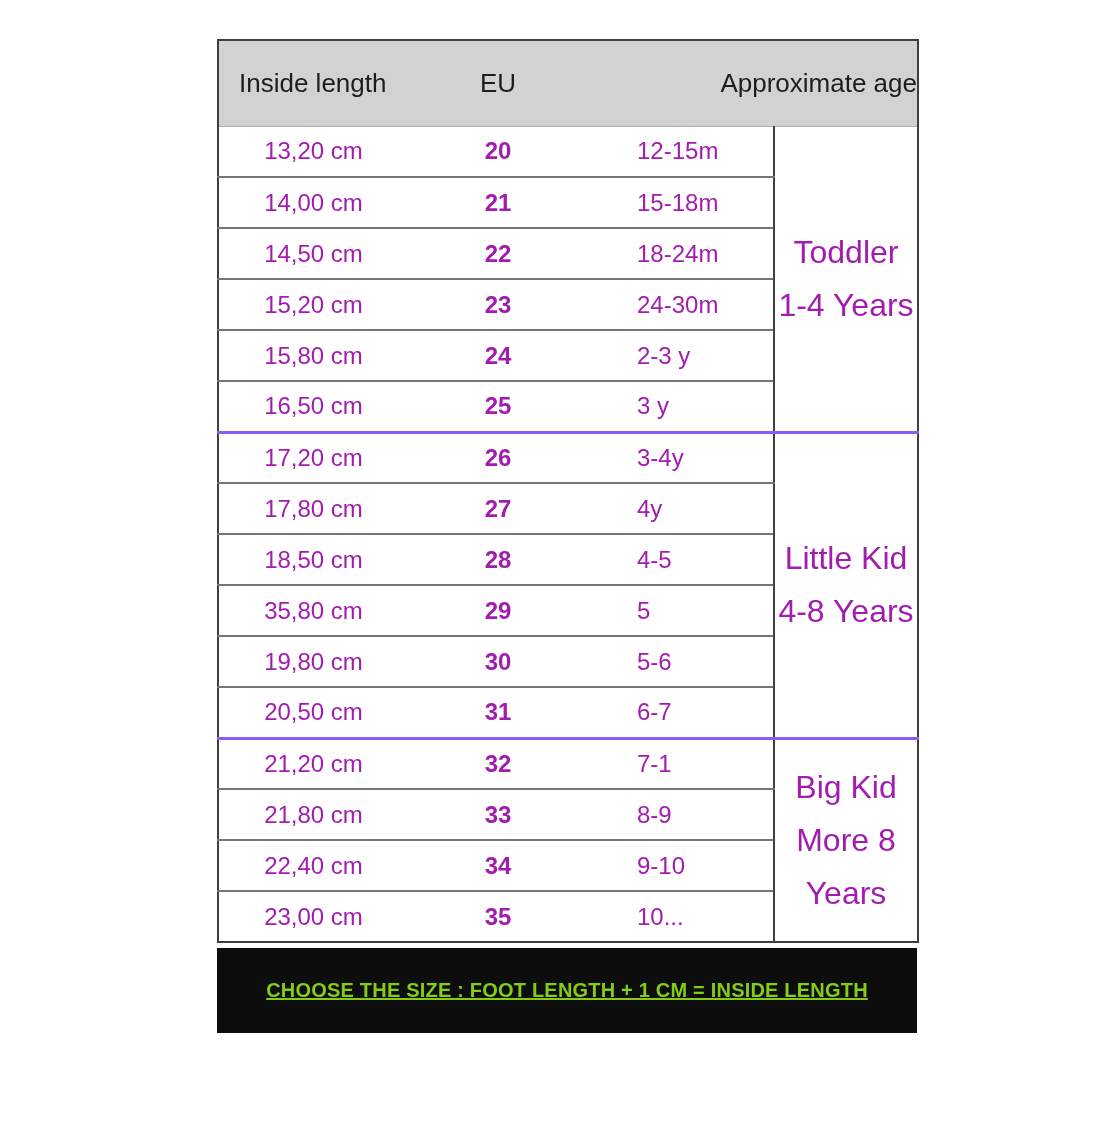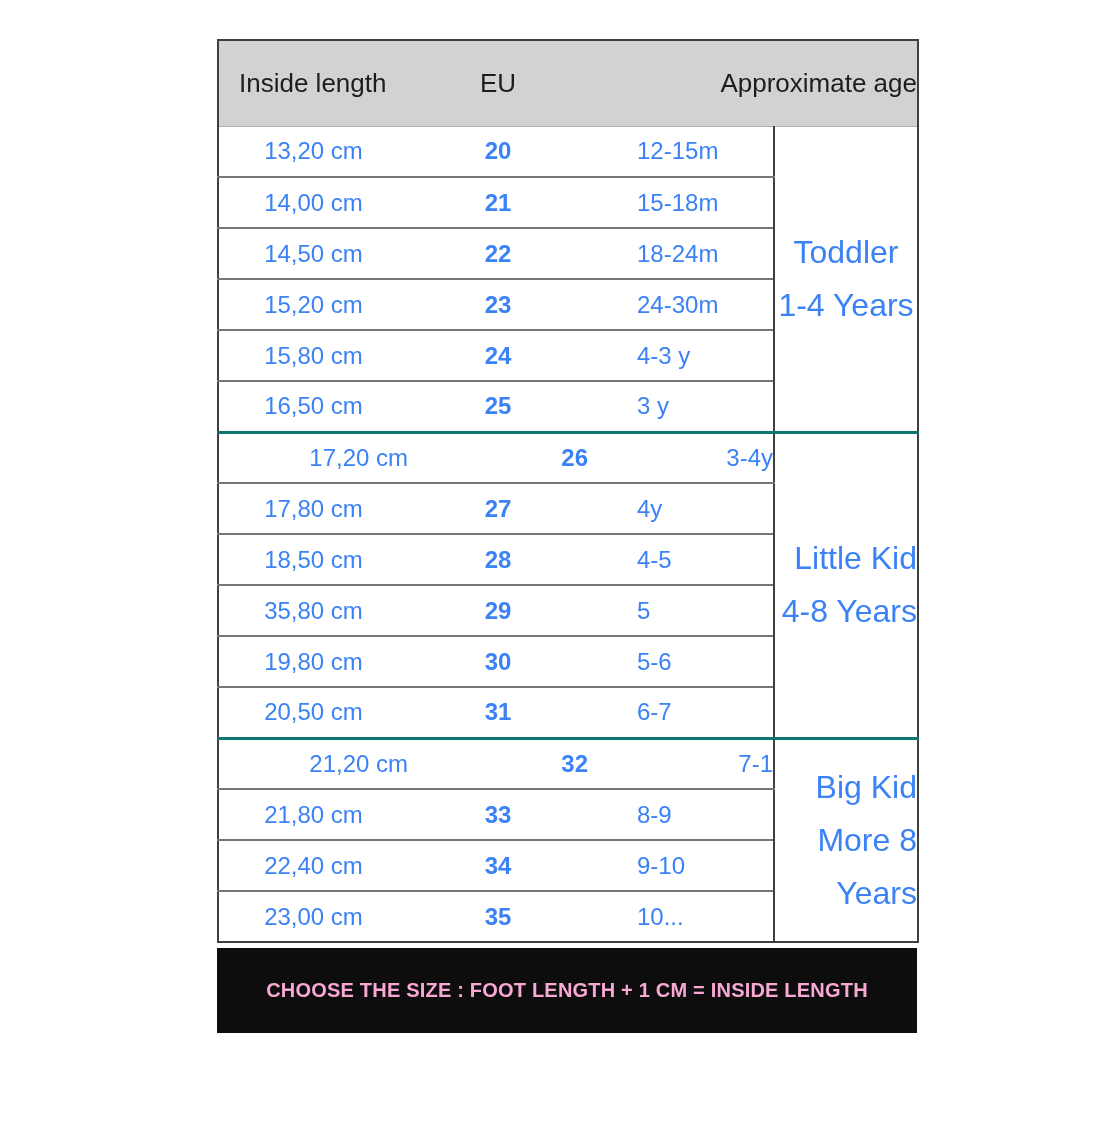--- a/index.html
+++ b/index.html
@@ -37,50 +37,51 @@
     color: #1d1d1d;
     border-bottom: 1px solid #aeaeae;
     vertical-align: middle;
   }
   th.h-len { text-align: left; padding-left: 20px; }
   th.h-eu  { text-align: center; }
   th.h-age { text-align: right; }
   tbody td {
     height: 51px;
     font-size: 24px;
-    color: #3b82f6;
+    color: #a21caf;
     vertical-align: middle;
     background: #ffffff;
   }
   td.len { text-align: center; }
   td.eu  { text-align: center; font-weight: 700; }
   td.age { text-align: left; padding-left: 49px; }
   td.cat {
     text-align: center;
     font-size: 32px;
     line-height: 53px;
     border-left: 2px solid #3f3f3f;
     vertical-align: middle;
   }
   tbody td.len, tbody td.eu, tbody td.age { border-bottom: 2px solid #767676; }
   tbody tr:last-child td.len,
   tbody tr:last-child td.eu,
   tbody tr:last-child td.age { border-bottom: none; }
-  tbody.grp + tbody.grp tr:first-child td { border-top: 3px solid #0f766e; text-align: right; }
+  tbody.grp + tbody.grp tr:first-child td { border-top: 3px solid #8b5cf6; }
   .banner {
     margin-top: 5px;
     background: #0d0d0d;
-    color: #f9a8d4;
+    color: #84cc16;
     height: 85px;
     display: flex;
     flex-direction: column;
     align-items: center;
     justify-content: center;
     gap: 7px;
     text-align: center;
+    text-decoration: underline;
   }
   .banner-l1 { font-size: 20px; font-weight: 700; letter-spacing: 0.2px; }
   .banner-l2 { font-size: 16.5px; font-weight: 400; }
 </style>
 </head>
 <body>
 
 <div class="page">
   <div class="chart-wrap">
 
@@ -120,21 +121,21 @@
           <td class="age">18-24m</td>
         </tr>
         <tr>
           <td class="len">15,20 cm</td>
           <td class="eu">23</td>
           <td class="age">24-30m</td>
         </tr>
         <tr>
           <td class="len">15,80 cm</td>
           <td class="eu">24</td>
-          <td class="age">4-3 y</td>
+          <td class="age">2-3 y</td>
         </tr>
         <tr>
           <td class="len">16,50 cm</td>
           <td class="eu">25</td>
           <td class="age">3 y</td>
         </tr>
       </tbody>
 
       <tbody class="grp">
         <tr>

